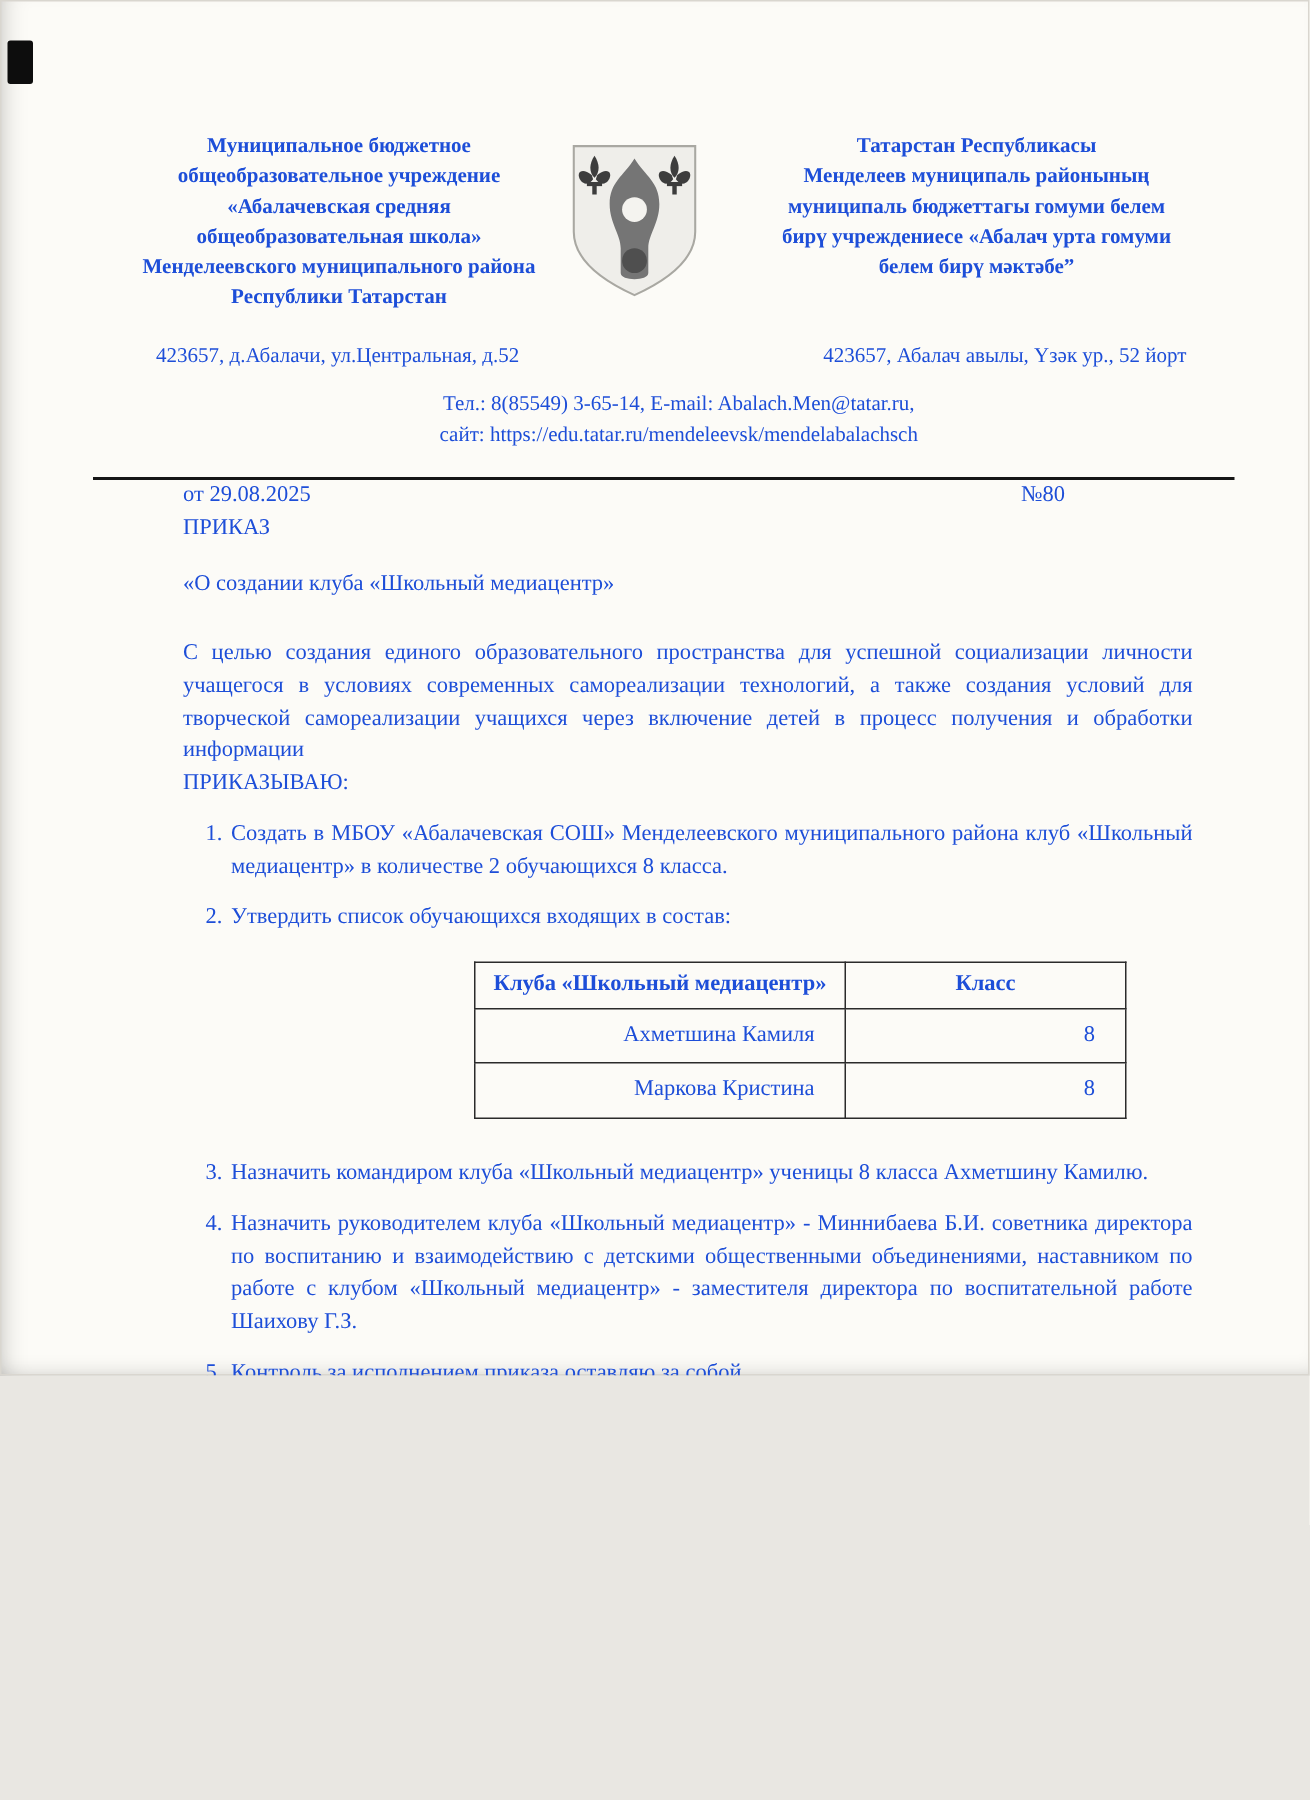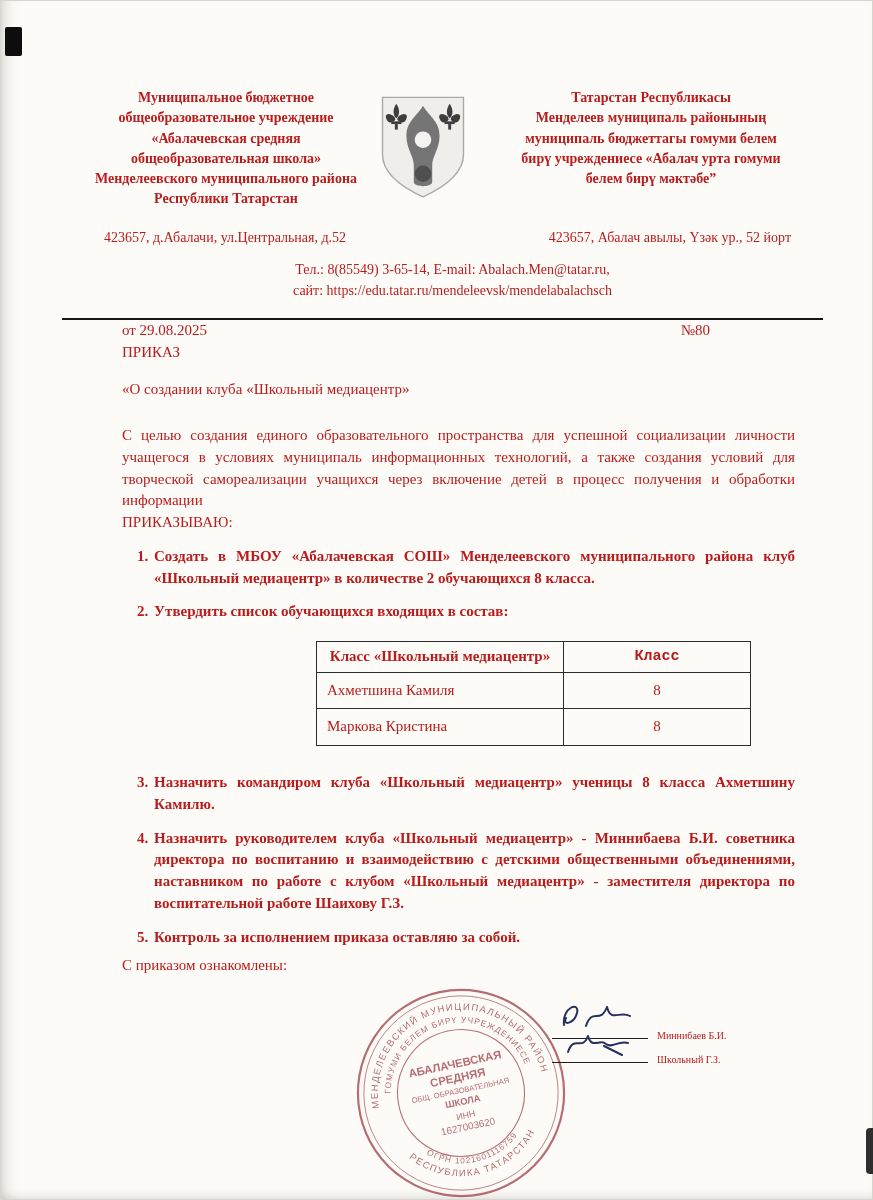--- a/index.html
+++ b/index.html
@@ -1,20 +1,20 @@
 <!DOCTYPE html>
 <html style="--color-paper: #fcfbf7; --color-stamp: #a8525a; --color-ink: #27305c;"><head>
 <meta charset="utf-8">
 <style>
   html,body { margin:0; padding:0; background:#e9e7e2; }
   .page {
-    position:relative; width:873px; height:1200px; margin:0 auto;
+    position:relative; width:873px; height:917px; margin:0 auto;
     background: var(--color-paper, #fcfbf7);
     font-family:"Liberation Serif", serif;
-    color:#b91c1c;
+    color:#1d4ed8;
     overflow:hidden;
     box-shadow: inset 0 0 0 1px #d9d6cf, inset 14px 0 18px -14px rgba(0,0,0,.25), inset 0 -10px 14px -10px rgba(0,0,0,.18);
   }
   
   .corner-mark { position:absolute; left:5px; top:27px; width:17px; height:29px; background:#0d0d0d; border-radius:2px; }
   .edge-mark-br { position:absolute; right:0; top:1128px; width:7px; height:46px; background:#2e2e2e; border-radius:4px 0 0 4px; }
 
   
   .header { display:flex; justify-content:space-between; align-items:flex-start; padding:88px 56px 0 92px; }
   .org { width:268px; font-size:14px; font-weight:bold; line-height:1.45; text-align:center; white-space:pre-line; }
@@ -28,29 +28,29 @@
 
   
   .doc { padding:0 78px 0 122px; font-size:15px; line-height:1.45; }
   .meta { display:flex; justify-content:space-between; }
   .meta .num { margin-right:85px; }
   .kind { }
   .title { margin-top:16px; font-weight:normal; }
   .preamble { margin-top:24px; text-align:justify; }
   .resolve { margin-top:0; }
   ol.olist { margin:2px 0 0 0; padding-left:30px; }
-  ol.olist li { text-align:justify; margin:12px 0 2px 0; padding-left:2px;font-weight:bold; }
+  ol.olist li { text-align:justify; margin:12px 0 2px 0; padding-left:2px; }
 
   .table-wrap { margin:18px 0 26px 194px; }
   table.members { border-collapse:collapse; font-size:15px; }
   table.members th, table.members td { border:1.6px solid #2b2b2b; }
   table.members th { font-weight:bold; text-align:center; padding:5px 10px; line-height:1.3; }
   th.col-club { width:226px; }
-  th.col-class { width:166px;font-family:Liberation Mono, monospace; }
-  table.members td { padding:7px 10px; }
+  th.col-class { width:166px; }
+  table.members td { padding:7px 20px;text-align:right; }
   td.name { text-align:left; padding-left:12px; }
   td.klass { text-align:center; }
 
   
   .signoff { margin-top:18px; white-space:nowrap; }
   .sig-anchor { display:inline-block; width:148px; height:14px; border-bottom:1.6px solid #1e1e1e; margin:0 6px 0 10px; position:relative; vertical-align:baseline; }
   .sig-anchor svg { position:absolute; left:-4px; top:-52px; }
   .ack { margin-top:7px; }
 
   .ack-sigs { position:absolute; left:552px; top:1026px; font-size:10px; z-index:5; }
@@ -125,33 +125,33 @@
 
     <div class="meta">
       <span>от 29.08.2025</span>
       <span class="num">№80</span>
     </div>
 
     <div class="kind">ПРИКАЗ</div>
 
     <div class="title">«О создании клуба «Школьный медиацентр»</div>
 
-    <div class="preamble">С целью создания единого образовательного пространства для успешной социализации личности учащегося в условиях муниципаль информационных технологий, а также создания условий для творческой самореализации учащихся через включение детей в процесс получения и обработки информации</div>
+    <div class="preamble">С целью создания единого образовательного пространства для успешной социализации личности учащегося в условиях современных самореализации технологий, а также создания условий для творческой самореализации учащихся через включение детей в процесс получения и обработки информации</div>
     <div class="resolve">ПРИКАЗЫВАЮ:</div>
 
     <ol class="olist" start="1">
       <li>Создать в МБОУ «Абалачевская СОШ» Менделеевского муниципального района клуб «Школьный медиацентр» в количестве 2 обучающихся 8 класса.</li>
       <li>Утвердить список обучающихся входящих в состав:</li>
     </ol>
 
     <div class="table-wrap">
       <table class="members">
         <thead>
           <tr>
-            <th class="col-club">Класс «Школьный медиацентр»</th>
+            <th class="col-club">Клуба «Школьный медиацентр»</th>
             <th class="col-class">Класс</th>
           </tr>
         </thead>
         <tbody>
           <tr>
             <td class="name">Ахметшина Камиля</td>
             <td class="klass">8</td>
           </tr>
           <tr>
             <td class="name">Маркова Кристина</td>

